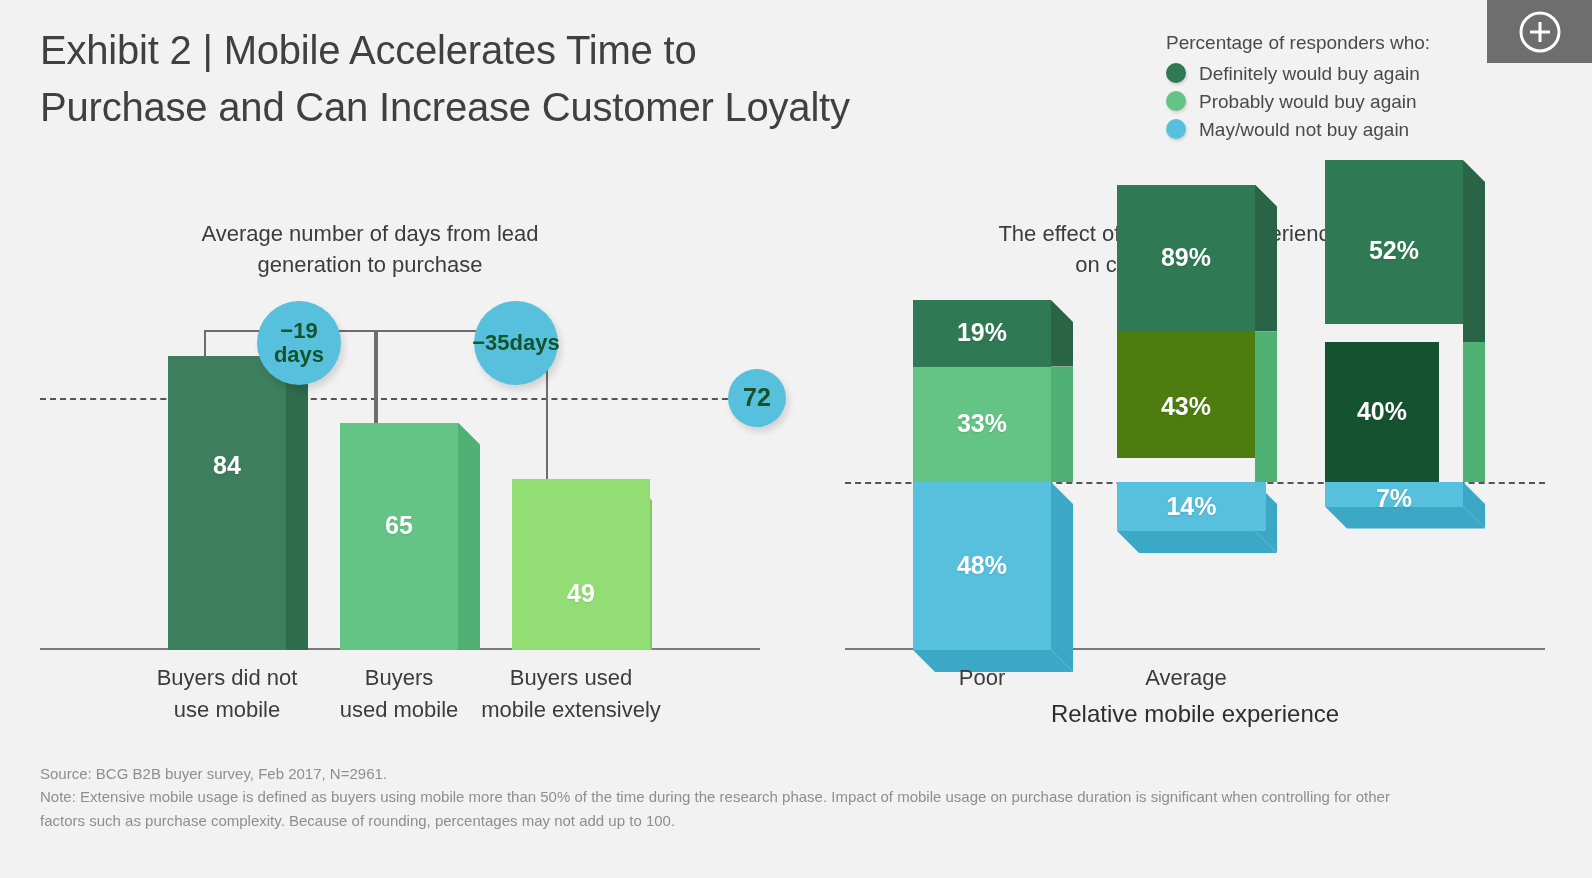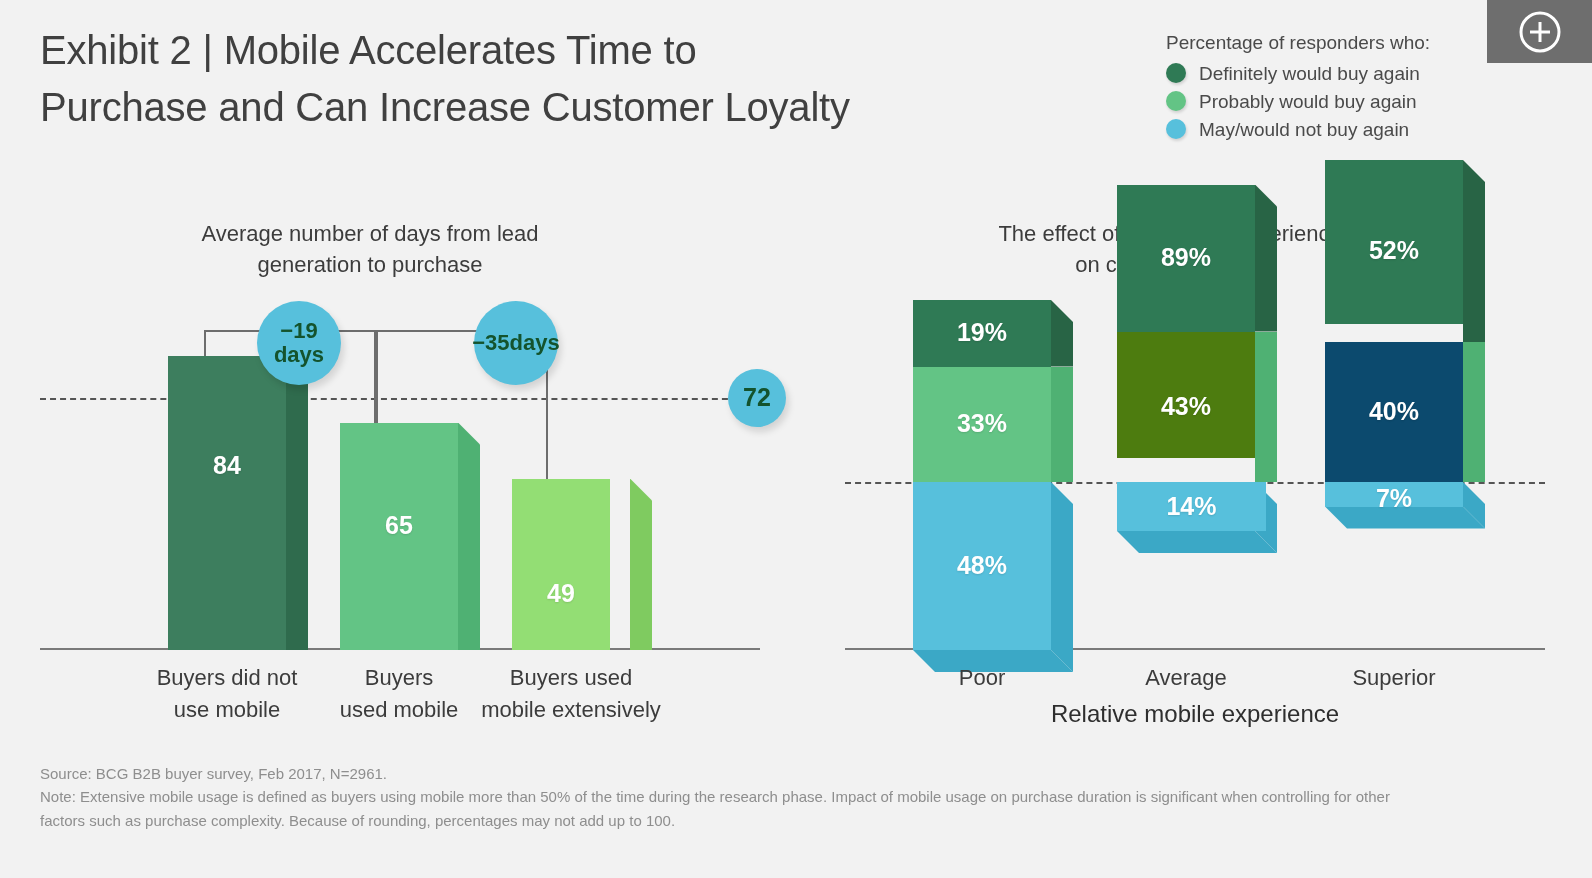--- a/index.html
+++ b/index.html
@@ -141,21 +141,21 @@
   <div class="bar" style="left: 128px; width: 118px; height: 294px;">
         <div class="bar-side" style="left: 118px; width: 22px; background: rgb(47, 107, 77); clip-path: polygon(0px 0px, 100% 7.48299%, 100% 100%, 0px 100%);"></div>
         <div class="bar-front" style="background: rgb(61, 126, 94);"></div>
         <div class="bar-val" style="top: 95px;">84</div>
       </div>
       <div class="bar" style="left: 300px; width: 118px; height: 227.5px;">
         <div class="bar-side" style="left: 118px; width: 22px; background: rgb(79, 177, 115); clip-path: polygon(0px 0px, 100% 9.67033%, 100% 100%, 0px 100%);"></div>
         <div class="bar-front" style="background: rgb(99, 196, 133);"></div>
         <div class="bar-val" style="top: 88px;">65</div>
       </div>
-      <div class="bar" style="left: 472px; width: 98px; height: 171.5px;">
+      <div class="bar" style="left: 472px; width: 110px; height: 171.5px; padding-left: 28px;">
         <div class="bar-side" style="left: 118px; width: 22px; background: rgb(127, 203, 96); clip-path: polygon(0px 0px, 100% 12.828%, 100% 100%, 0px 100%);"></div>
         <div class="bar-front" style="background: rgb(147, 222, 116);"></div>
         <div class="bar-val" style="top: 100px;">49</div>
       </div>
     </div>
 
   <div class="plot" id="right-plot">
     <div class="axis-line"></div>
     <div class="refline" id="r-refline" style="top: 182px; left: 0px; right: 0px;"></div>
   <div class="bar" style="left: 68px; width: 138px; height: 350px; bottom: auto; top: 0px;">
@@ -189,21 +189,21 @@
         </div>
       </div>
       <div class="bar" style="left: 480px; width: 138px; height: 346.5px; bottom: auto; top: -140px;">
         <div style="position: absolute; left: 138px; width: 22px; top: 0px; height: 182px; background: rgb(40, 100, 69); clip-path: polygon(0px 0px, 100% 12.0879%, 100% 100%, 0px 100%);"></div>
         <div style="position: absolute; left: 138px; width: 22px; top: 182px; height: 140px; background: rgb(79, 177, 115);"></div>
         <div style="position: absolute; left: 138px; width: 22px; top: 322px; height: 46.5px; background: rgb(59, 168, 198); clip-path: polygon(0px 0px, 100% 47.3118%, 100% 100%, 0px 52.6882%);"></div>
         <div style="position: absolute; left: 0px; width: 160px; top: 346.5px; height: 22px; background: rgb(59, 168, 198); clip-path: polygon(13.75% 100%, 0px 0px, 86.25% 0px, 100% 100%);"></div>
         <div style="position: absolute; left: 0px; width: 138px; top: 0px; height: 164px; background: rgb(47, 122, 85);">
           <div class="bar-val" style="top: 76px;">52%</div>
         </div>
-        <div style="position: absolute; left: 0px; width: 138px; top: 182px; height: 140px; background: #0c4a6e;">
+        <div style="position: absolute; left: 0px; width: 114px; top: 182px; height: 140px; background: #14532d;">
           <div class="bar-val" style="top: 55px;">40%</div>
         </div>
         <div style="position: absolute; left: 0px; width: 138px; top: 322px; height: 24.5px; background: rgb(87, 192, 220);">
           <div class="bar-val" style="top: 2px;">7%</div>
         </div>
       </div>
     </div>
 
   <div class="axis-caption" id="r-axis-caption" style="left: 845px; width: 700px; top: 700px;">Relative mobile experience</div>
 
@@ -233,14 +233,13 @@
     <div class="callout" style="left: 257px; top: 301px; width: 84px; height: 84px; font-size: 22px; flex-direction: column;">
       <span>−19</span>
       <span>days</span>
     </div>
     <div class="callout" style="left: 474px; top: 301px; width: 84px; height: 84px; font-size: 22px; flex-direction: row;">
       <span>−35</span>
       <span>days</span>
     </div>
     <div class="cat-label" style="left: 862px; top: 662px; width: 240px;">Poor</div>
     <div class="cat-label" style="left: 1066px; top: 662px; width: 240px;">Average</div>
-    <div class="cat-label" style="left: 1274px; top: 662px; width: 240px;">Superior</div>
   </div>
 
 </body></html>

